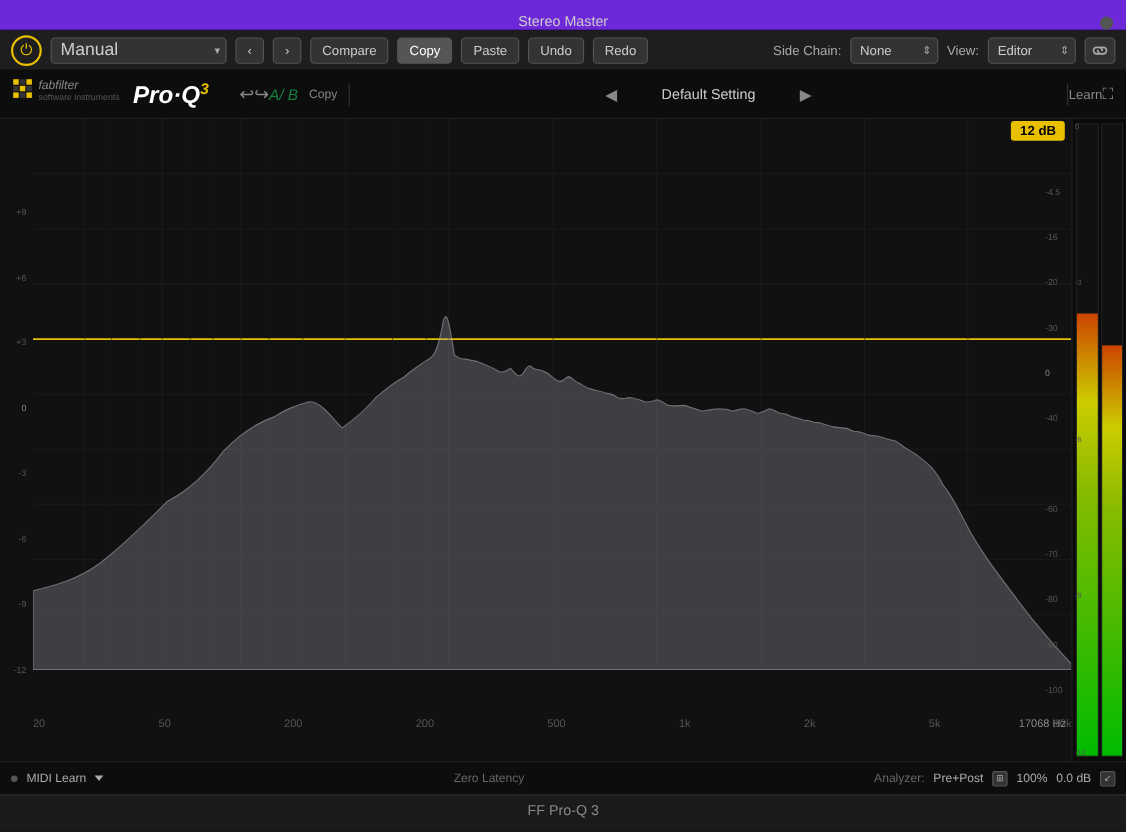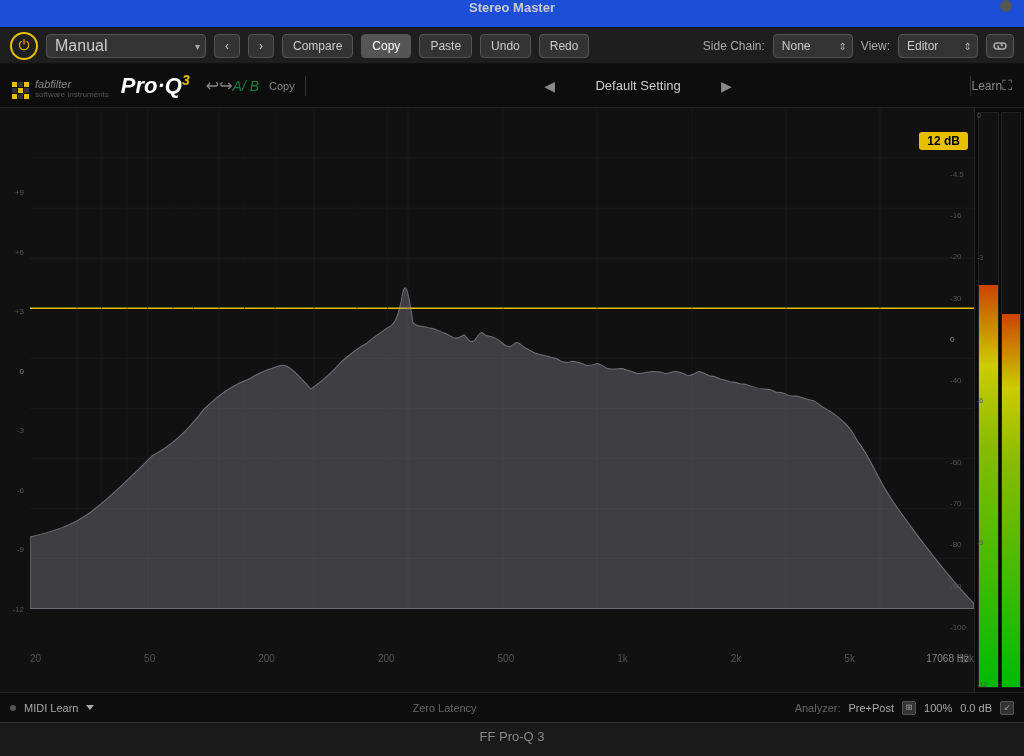--- a/index.html
+++ b/index.html
@@ -7,28 +7,27 @@
       width: 1024px;
       height: 756px;
       background: #1a1a1a;
       font-family: -apple-system, BlinkMacSystemFont, 'Helvetica Neue', Arial, sans-serif;
       overflow: hidden;
       color: #ccc;
     }
 
     
     .title-bar {
-      background: #1d4ed8;
+      background: #6d28d9;
       height: 28px;
       display: flex;
-      align-items: flex-start;
+      align-items: flex-end;
       justify-content: center;
       position: relative;
       border-bottom: 1px solid #111;
-      font-weight: bold;
     }
     .title-bar-title {
       font-size: 13px;
       color: #ccc;
     }
     .title-bar-controls {
       position: absolute;
       right: 12px;
       display: flex;
       gap: 6px;
@@ -130,23 +129,23 @@
     .plugin-header {
       background: #0d0d0d;
       height: 44px;
       display: flex;
       align-items: center;
       padding: 0 12px;
       border-bottom: 1px solid #222;
     }
     .plugin-logo {
       display: flex;
-      align-items: flex-end;
+      align-items: flex-start;
       gap: 6px;
-      margin-right: 16px;
+      margin-right: 28px;
     }
     .logo-grid {
       display: grid;
       grid-template-columns: repeat(3, 5px);
       gap: 1px;
     }
     .logo-dot {
       width: 5px;
       height: 5px;
       background: #e8c000;
@@ -230,21 +229,21 @@
     
     .eq-area {
       flex: 1;
       position: relative;
       overflow: hidden;
     }
 
     
     .db-badge {
       position: absolute;
-      top: 24px;
+      top: 2px;
       right: 56px;
       background: #e8c000;
       color: #000;
       font-size: 12px;
       font-weight: bold;
       padding: 2px 8px;
       border-radius: 3px;
       z-index: 10;
     }
 

